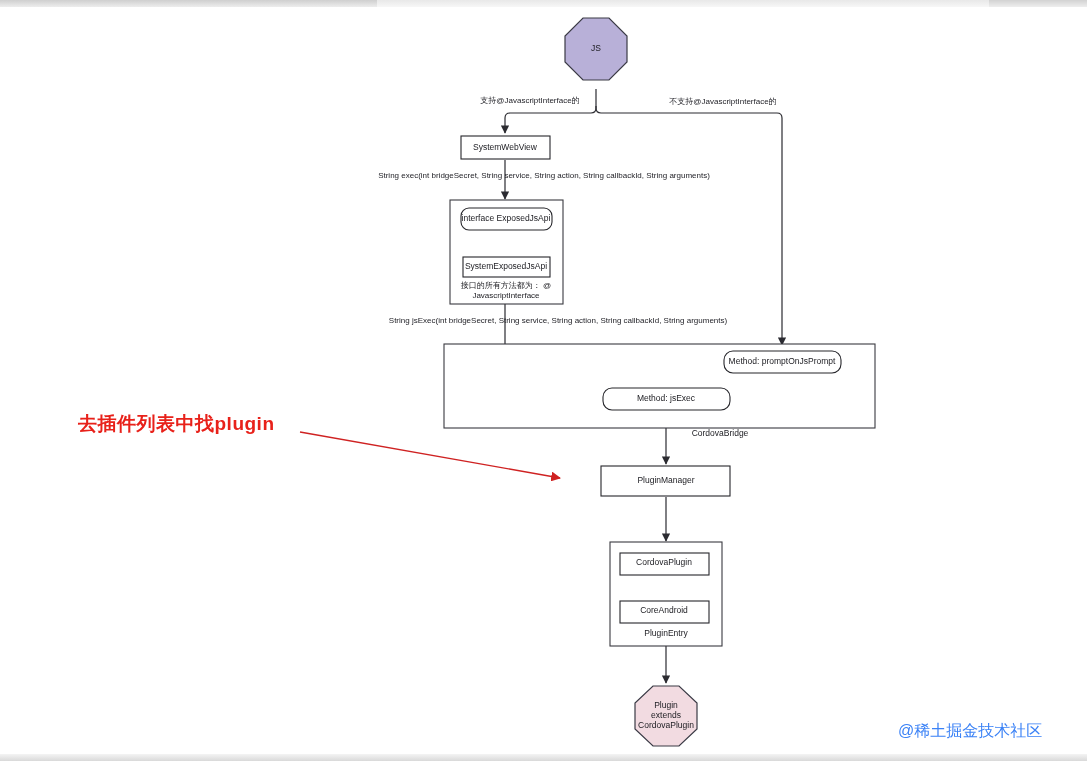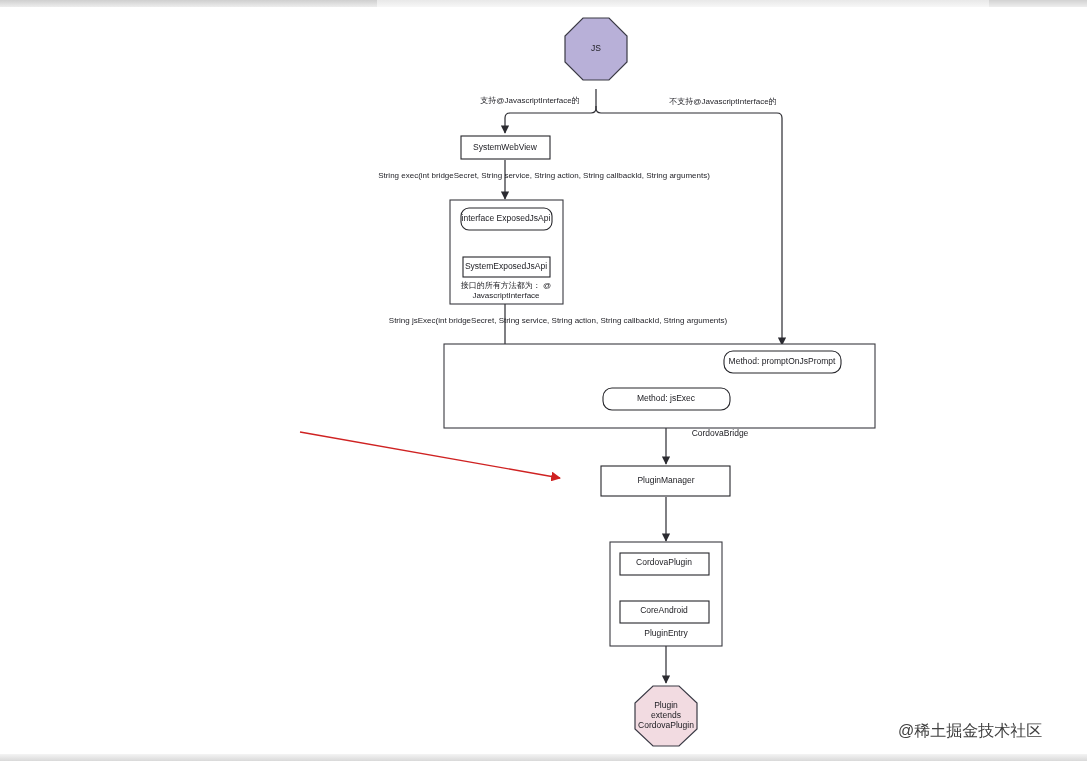--- a/index.html
+++ b/index.html
@@ -112,21 +112,21 @@
     position: absolute;
     color: #e8211a;
     font-family: "Liberation Sans", "DejaVu Sans", sans-serif;
     font-size: 19px;
     font-weight: bold;
     white-space: nowrap;
     letter-spacing: 0.5px;
   }
   .watermark {
     position: absolute;
-    color: #404040;
+    color: #3b82f6;
     font-family: "Liberation Sans", "DejaVu Sans", sans-serif;
     font-size: 16px;
     white-space: nowrap;
   }
 </style>
 </head>
 <body>
 
 <div id="page">
 
@@ -214,16 +214,17 @@
     <text class="nodeLabel" x="666" y="726">CordovaPlugin</text>
 
     <text class="edgeLabel" x="530" y="101">支持@JavascriptInterface的</text>
     <text class="edgeLabel" x="723" y="102">不支持@JavascriptInterface的</text>
     <text class="edgeLabel" x="544" y="176">String exec(int bridgeSecret, String service, String action, String callbackId, String arguments)</text>
     <text class="edgeLabel" x="558" y="321">String jsExec(int bridgeSecret, String service, String action, String callbackId, String arguments)</text>
 
     <path class="annot-line" d="M 300 432 L 560 478" marker-end="url(#arrowRed)"></path>
   </svg>
 
+  <div class="annot-text" style="left:78px; top:411px;">去插件列表中找plugin</div>
 
   <div class="watermark" style="left:898px; top:721px;">@稀土掘金技术社区</div>
 
 </div>
 
 </body></html>

